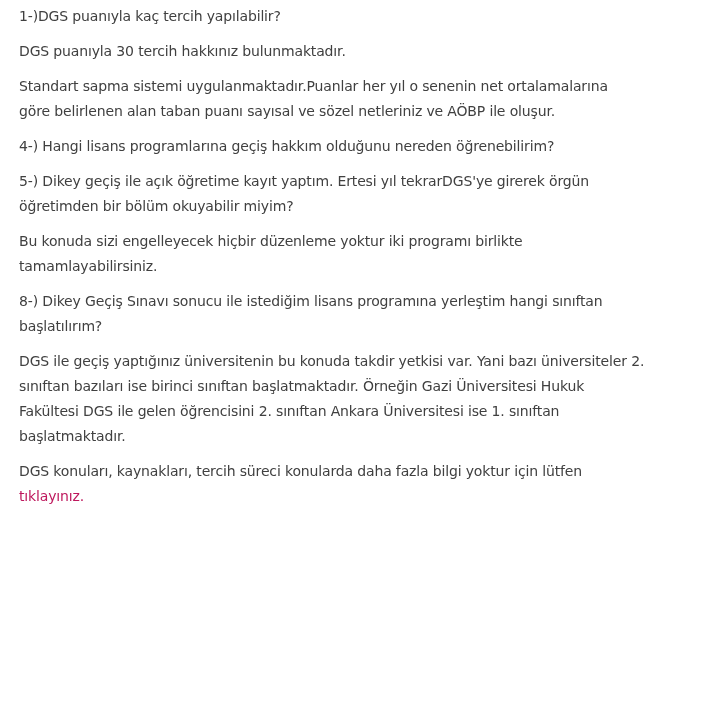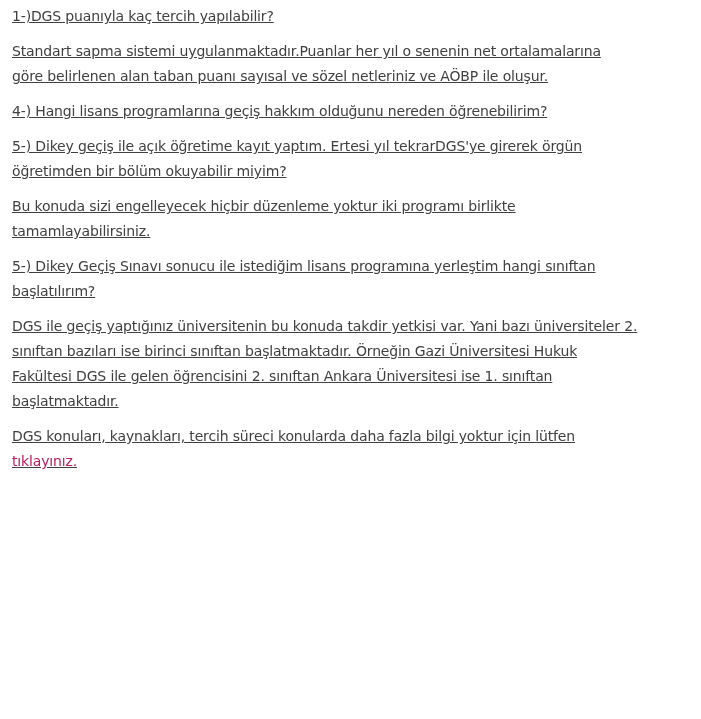--- a/index.html
+++ b/index.html
@@ -12,50 +12,50 @@
       height: 719px;
       overflow: hidden;
       font-family: "DejaVu Sans", sans-serif;
       color: #404040;
       font-size: 14px;
     }
     .content {
       padding: 4px 12px 0 12px;
     }
     .p {
-      margin: 0 0 10px 0;
+      margin: 0 0 10px 7px;
       line-height: 25px;
       letter-spacing: -0.15px;
       white-space: pre-line;
-      text-decoration: underline;
     }
     .link {
       color: #be185d;
       text-decoration: none;
       cursor: pointer;
     }
   </style>
 </head>
 <body>
 
 <div class="content">
   <p class="p">1-)DGS puanıyla kaç tercih yapılabilir?</p>
+  <p class="p">DGS puanıyla 30 tercih hakkınız bulunmaktadır.</p>
 
   <p class="p"> Standart sapma sistemi uygulanmaktadır.Puanlar her yıl o senenin net ortalamalarına
 göre belirlenen alan taban puanı sayısal ve sözel netleriniz ve AÖBP ile oluşur.</p>
 
 
   <p class="p">4-)  Hangi lisans programlarına geçiş hakkım olduğunu nereden öğrenebilirim?</p>
 
   <p class="p">5-) Dikey geçiş ile açık öğretime kayıt yaptım. Ertesi yıl tekrarDGS'ye girerek örgün
 öğretimden bir bölüm okuyabilir miyim?</p>
   <p class="p">Bu konuda sizi engelleyecek hiçbir düzenleme yoktur iki programı birlikte
 tamamlayabilirsiniz.</p>
 
-  <p class="p">5-) Dikey Geçiş Sınavı sonucu ile istediğim lisans programına yerleştim  hangi sınıftan
+  <p class="p">8-) Dikey Geçiş Sınavı sonucu ile istediğim lisans programına yerleştim  hangi sınıftan
 başlatılırım?</p>
   <p class="p">DGS ile geçiş yaptığınız üniversitenin bu konuda takdir yetkisi var. Yani bazı üniversiteler 2.
 sınıftan bazıları ise birinci sınıftan başlatmaktadır. Örneğin Gazi Üniversitesi Hukuk
 Fakültesi DGS ile gelen öğrencisini 2. sınıftan Ankara Üniversitesi ise 1. sınıftan
 başlatmaktadır.</p>
 
   <p class="p"><span>DGS konuları, kaynakları, tercih süreci  konularda daha fazla bilgi yoktur için lütfen
 </span><a class="link">tıklayınız.</a></p>
 </div>
 

